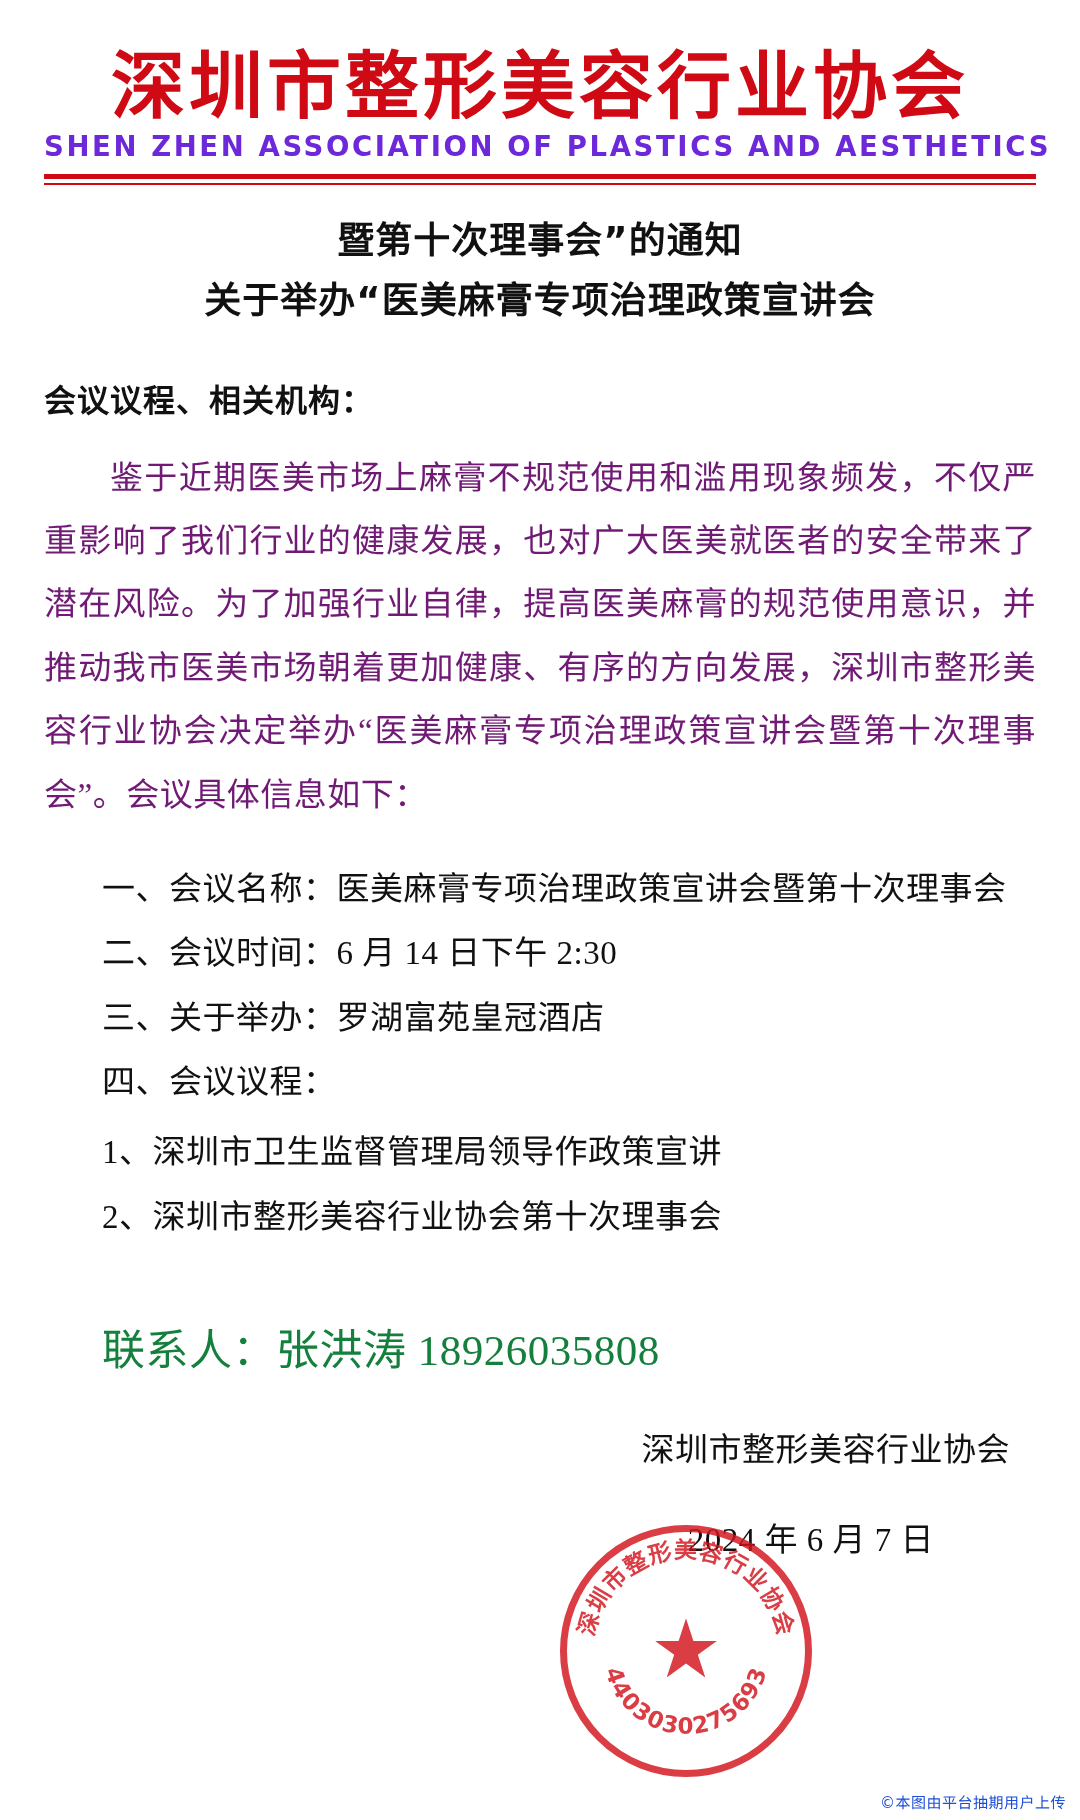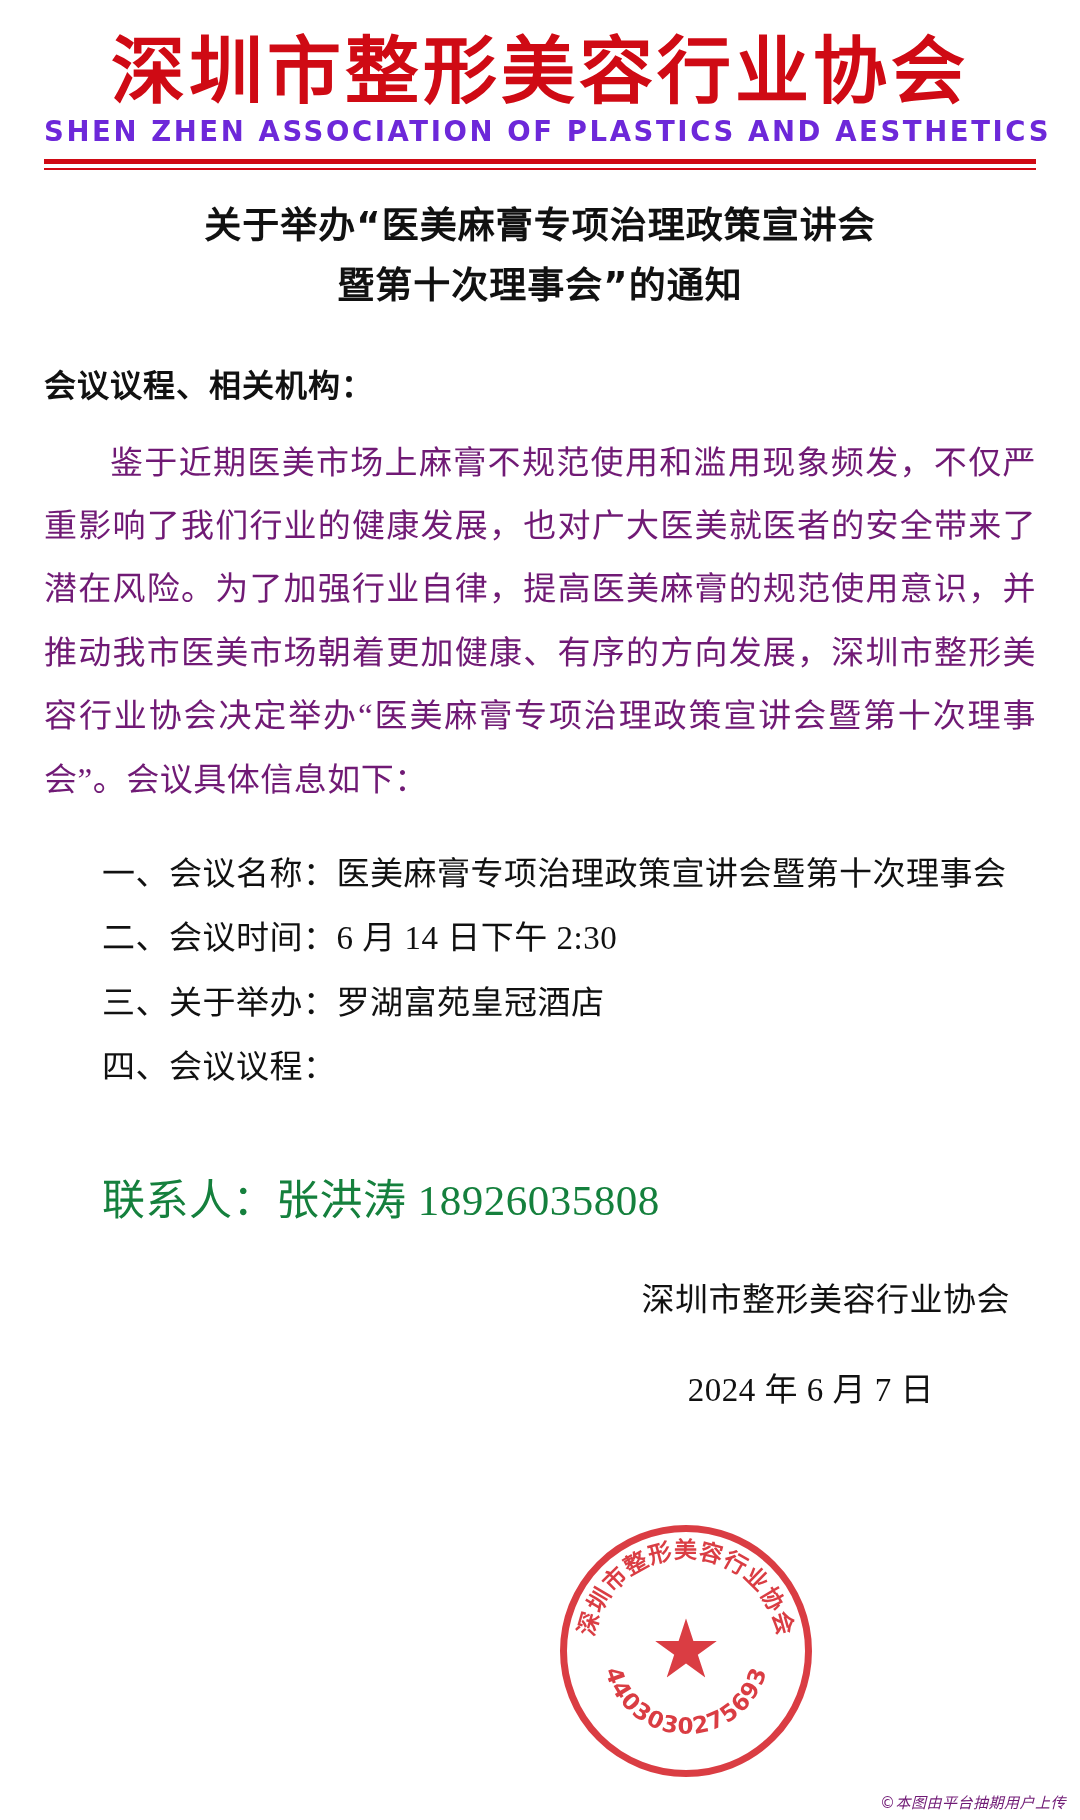--- a/index.html
+++ b/index.html
@@ -14,21 +14,21 @@
     font-family: "Liberation Serif", "DejaVu Serif", serif;
     color: #111111;
     overflow: hidden;
   }
 
   .page {
     position: relative;
     width: 1080px;
     height: 1820px;
     box-sizing: border-box;
-    padding: 0 44px;
+    padding: 15px 44px;
   }
 
   
   .letterhead {
     padding-top: 30px;
     text-align: center;
   }
   .org-name-cn {
     color: #cf0a14;
     font-family: "DejaVu Sans", "Liberation Sans", sans-serif;
@@ -196,57 +196,60 @@
     font-weight: bold;
   }
 
   
   .watermark {
     position: absolute;
     right: 14px;
     bottom: 8px;
     font-family: "DejaVu Sans", "Liberation Sans", sans-serif;
     font-size: 15px;
-    color: #701a75;
+    color: #1d4ed8;
     letter-spacing: 0.5px;
     white-space: nowrap;
-    font-style: italic;
   }
 </style>
 </head>
 <body>
 
 <div class="page">
 
   <div class="letterhead">
     <div class="org-name-cn">深圳市整形美容行业协会</div>
     <div class="org-name-en">SHEN ZHEN ASSOCIATION OF PLASTICS AND AESTHETICS</div>
     <div class="rule-wrap">
       <div class="rule-thick"></div>
       <div class="rule-gap"></div>
       <div class="rule-thin"></div>
     </div>
   </div>
 
   <div class="doc-title">
+    <span class="line">暨第十次理事会”的通知</span>
     <span class="line">关于举办“医美麻膏专项治理政策宣讲会</span>
-    <span class="line">暨第十次理事会”的通知</span>
   </div>
 
   <div class="salutation">会议议程、相关机构：</div>
 
   <div class="para">鉴于近期医美市场上麻膏不规范使用和滥用现象频发，不仅严重影响了我们行业的健康发展，也对广大医美就医者的安全带来了潜在风险。为了加强行业自律，提高医美麻膏的规范使用意识，并推动我市医美市场朝着更加健康、有序的方向发展，深圳市整形美容行业协会决定举办“医美麻膏专项治理政策宣讲会暨第十次理事会”。会议具体信息如下：</div>
 
   <div class="items">
     <div class="item">一、会议名称：医美麻膏专项治理政策宣讲会暨第十次理事会</div>
     <div class="item">二、会议时间：6 月 14 日下午 2:30</div>
     <div class="item">三、关于举办：罗湖富苑皇冠酒店</div>
     <div class="item">四、会议议程：</div>
   </div>
 
+  <div class="agenda">
+    <div class="agenda-line">1、深圳市卫生监督管理局领导作政策宣讲</div>
+    <div class="agenda-line">2、深圳市整形美容行业协会第十次理事会</div>
+  </div>
 
   <div class="contact">联系人：张洪涛  18926035808</div>
 
   <div class="signature">
     <div class="sign-org">深圳市整形美容行业协会</div>
     <div class="sign-date">2024 年 6 月 7 日</div>
   </div>
 
   <div class="seal">
     <div class="seal-inner">

